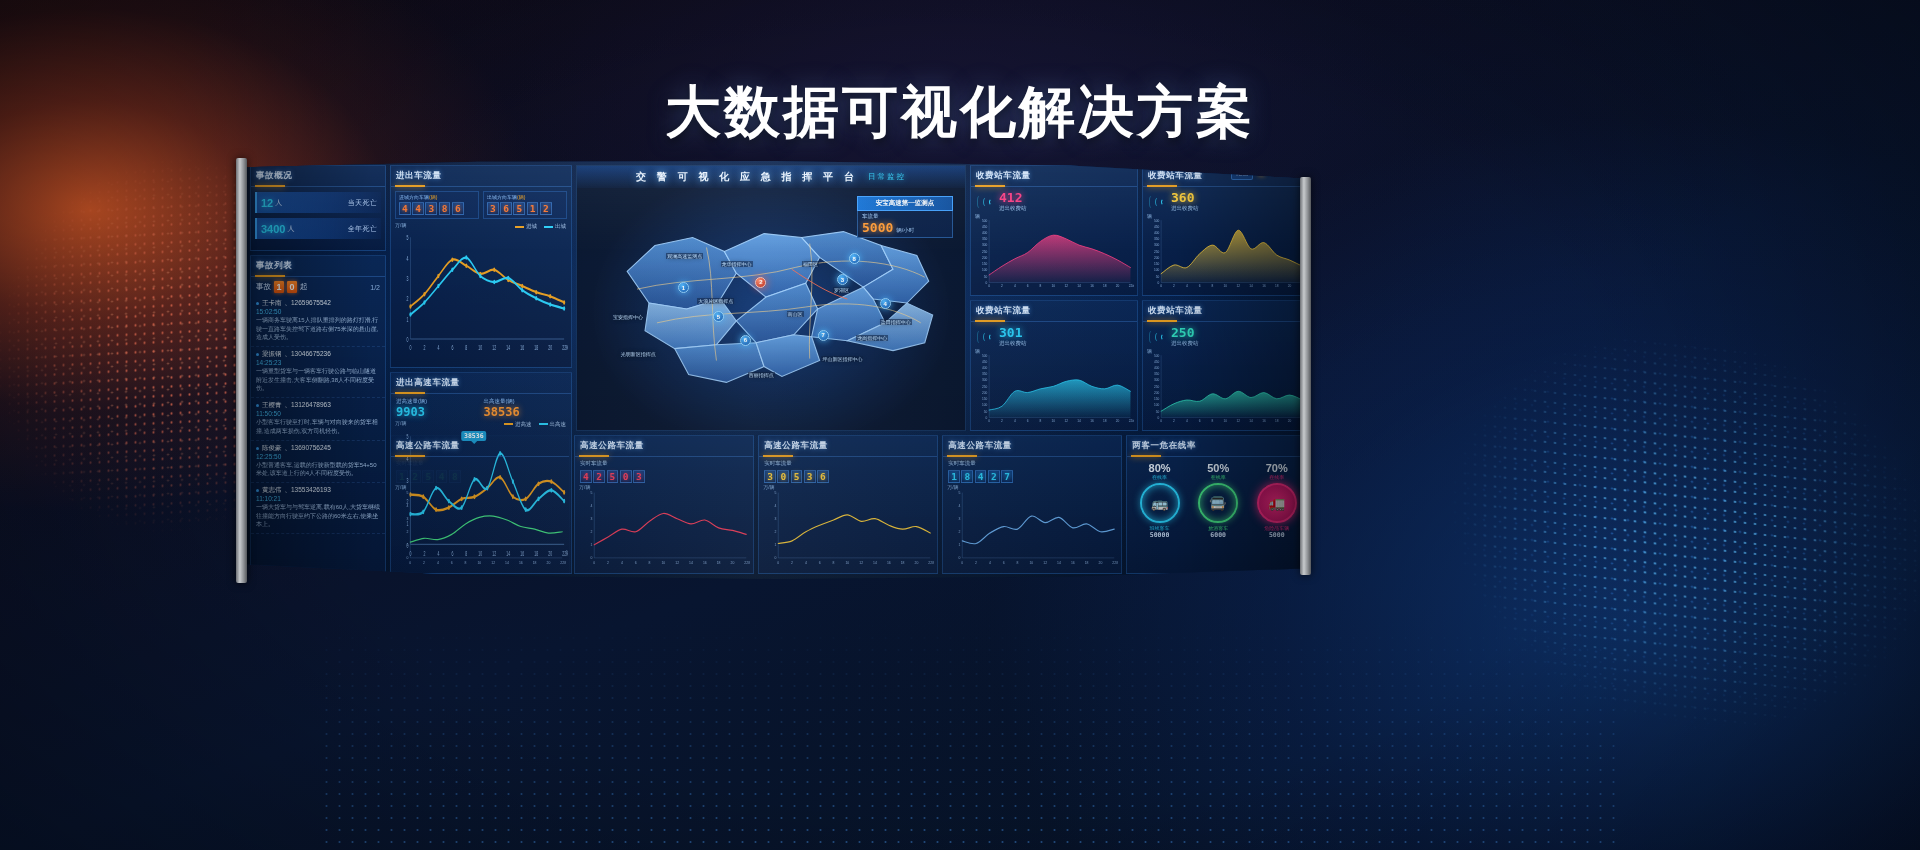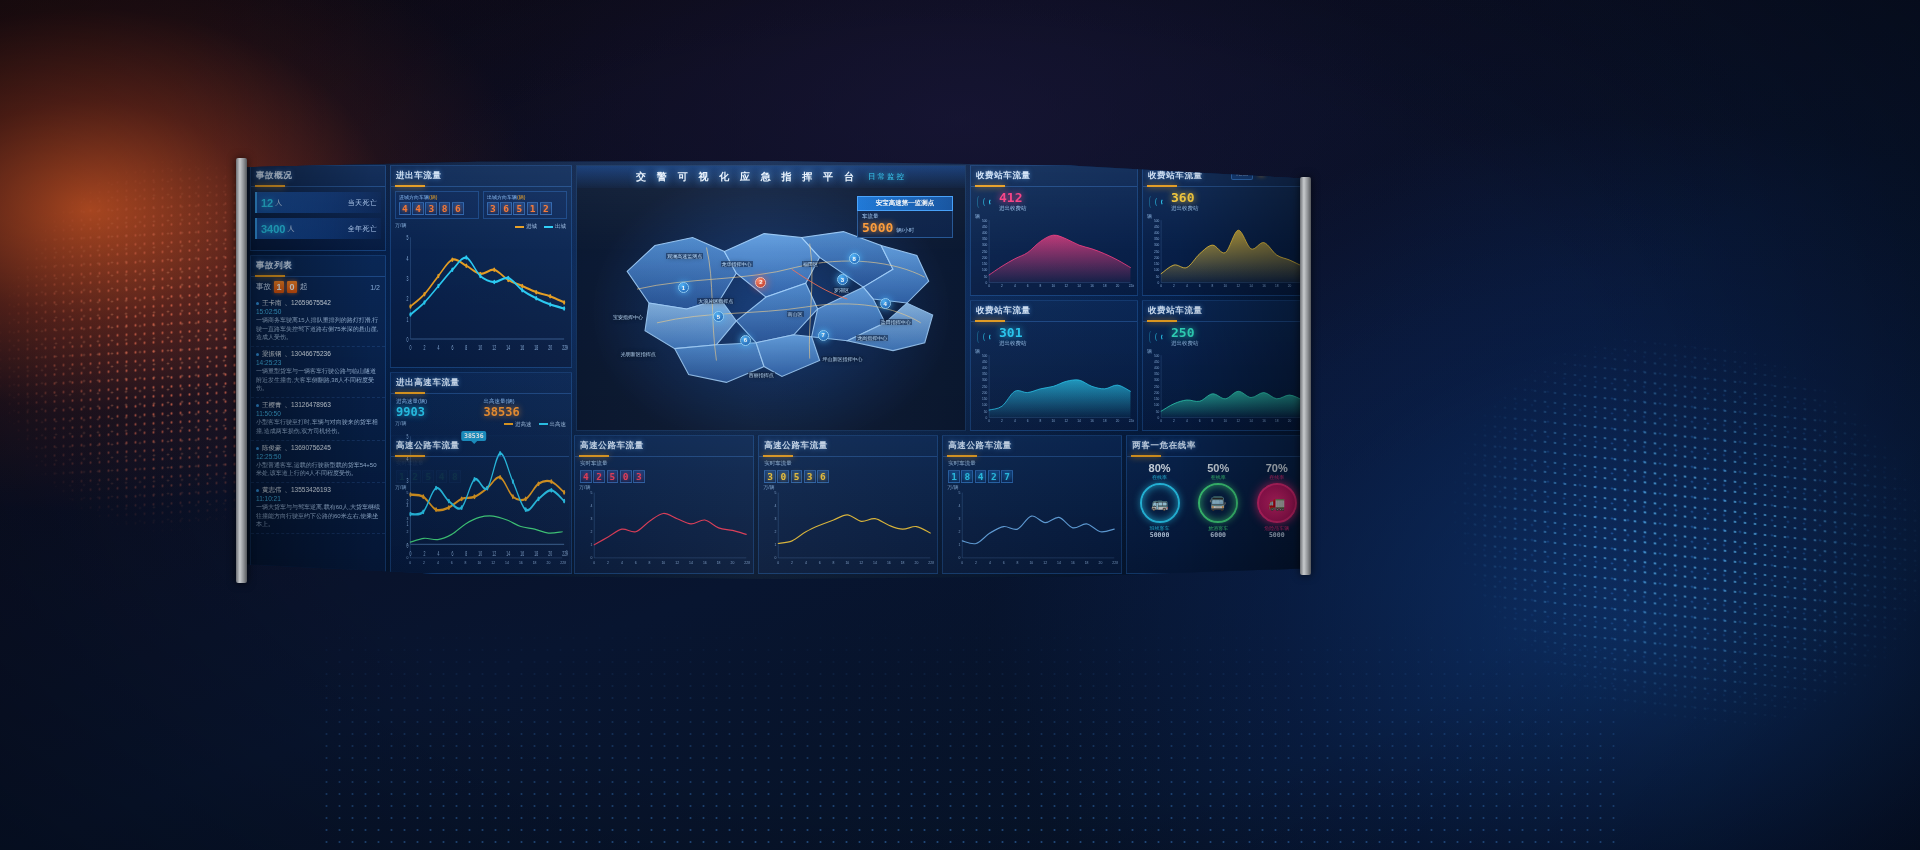--- a/index.html
+++ b/index.html
@@ -390,20 +390,23 @@
 </style>
 </head>
 <body>
 
 <div id="stage">
 
   <div class="dots left"></div>
   <div class="dots right"></div>
   <div class="dots bottom"></div>
 
+  <div id="headline">
+    <span class="txt">大数据可视化解决方案</span>
+  </div>
 
   <div id="screen-wrap">
     <div class="post l"></div>
     <div class="post r"></div>
 
     <div id="screen">
 
       <div id="top-strip">
         <span class="pill">南山</span>
         <span class="dotind"></span>

